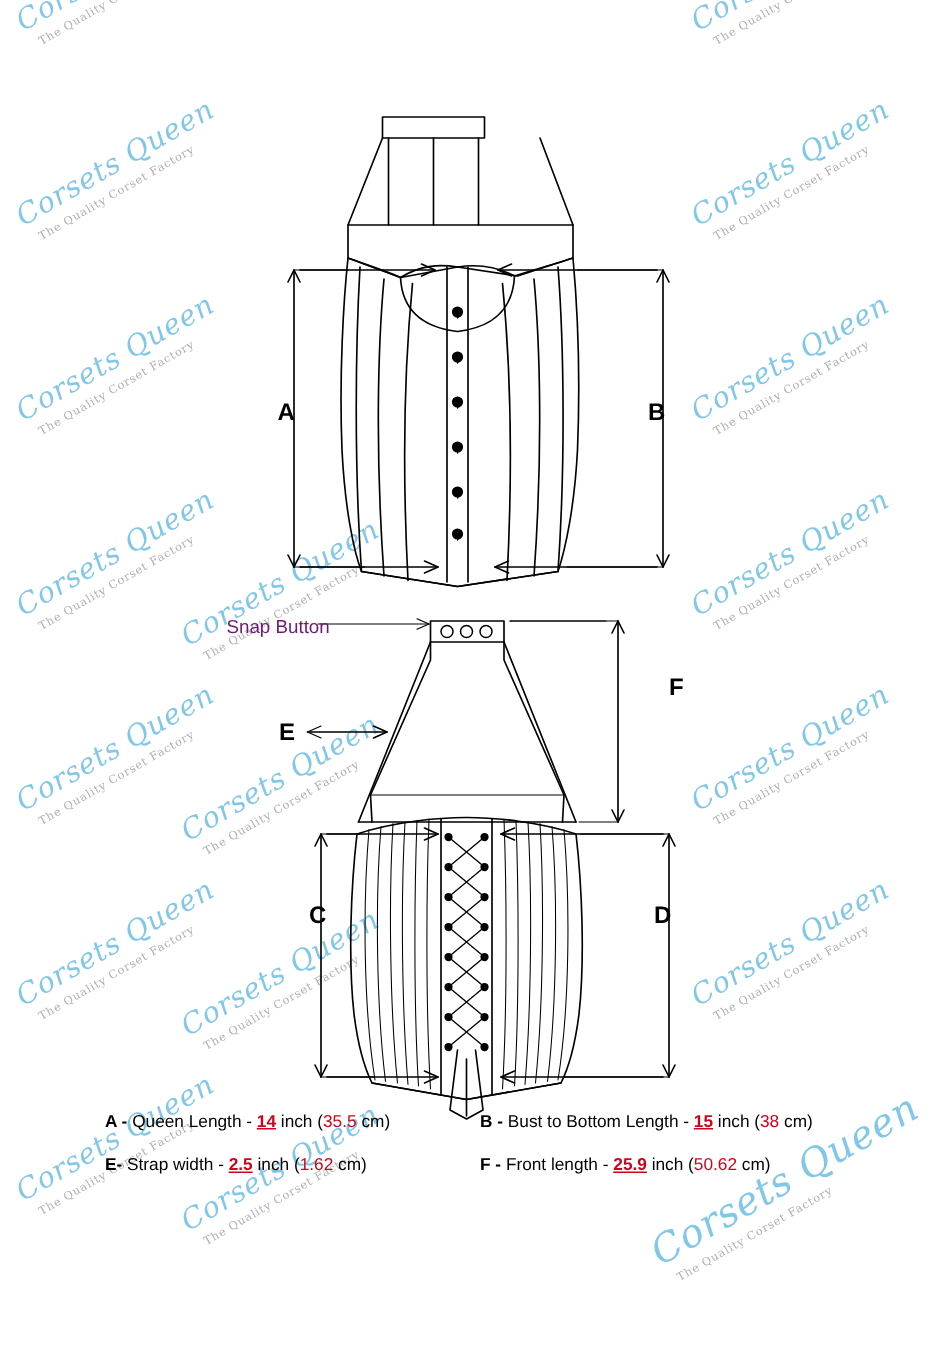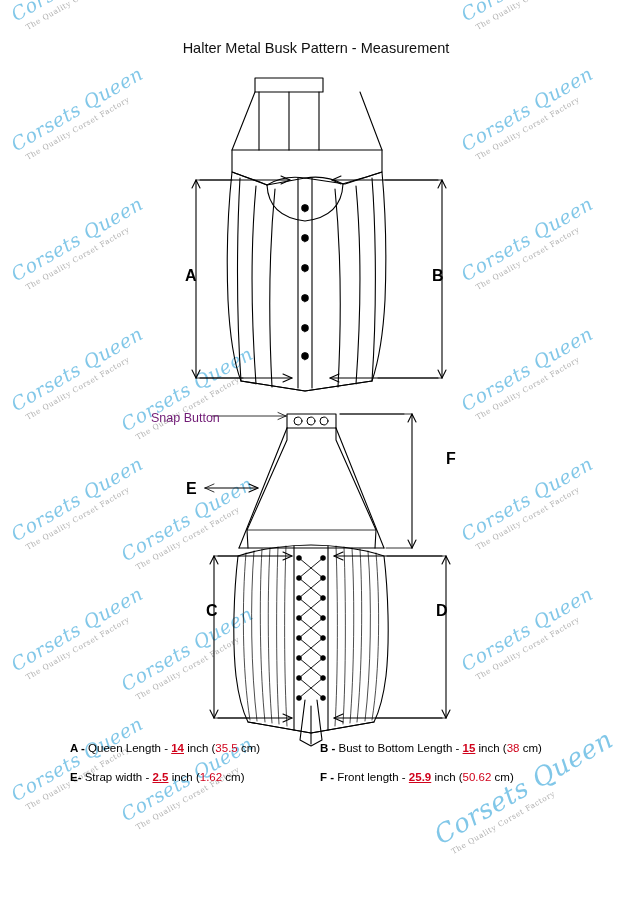--- a/index.html
+++ b/index.html
@@ -180,21 +180,20 @@
       <div class="wm small" style="left: 458px; top: 658px;">
         <span class="wm-main">Corsets Queen</span>
         <span class="wm-sub">The Quality Corset Factory</span>
       </div>
       <div class="wm big" style="left: 430px; top: 826px;">
         <span class="wm-main">Corsets Queen</span>
         <span class="wm-sub">The Quality Corset Factory</span>
       </div>
     </div>
 
-  <div class="title">Halter Metal Busk Pattern - Measurement</div>
 
   <svg id="art" width="632" height="899" viewBox="0 0 632 899">
     <g fill="none" stroke="#000" stroke-width="1.1" stroke-linejoin="round" stroke-linecap="round">
 
       <path d="M255,78 L323,78 L323,92 L255,92 Z"></path>
       <path d="M259,92 L259,150 M319,92 L319,150"></path>
 
       <path d="M255,92 L232,150 L232,172 L267,185 L305,178 L345,184 L382,172 L382,150 L360,92"></path>
       <path d="M232,150 L382,150"></path>
       <path d="M289,92 L289,150"></path>

